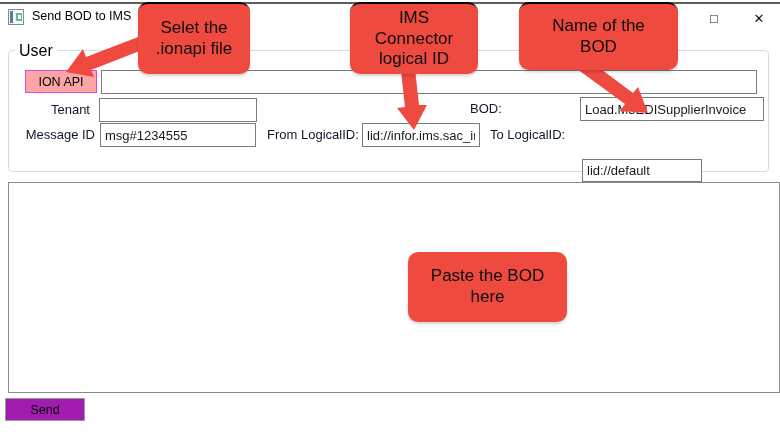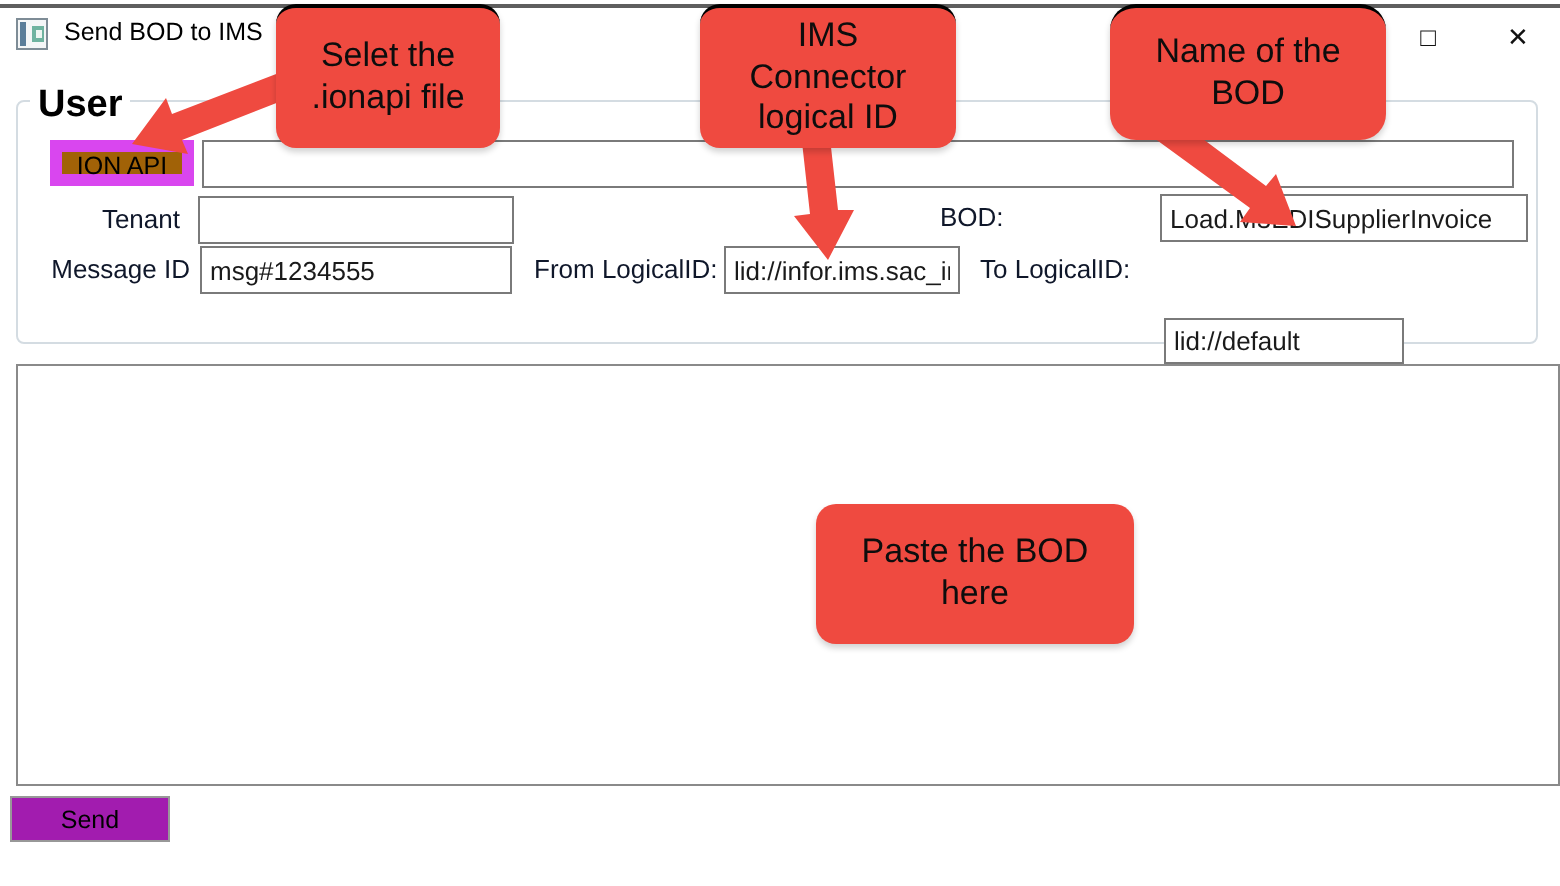--- a/index.html
+++ b/index.html
@@ -12,23 +12,23 @@
   .titlebar { position:absolute; left:0; top:4px; width:780px; height:28px; background:#fff; }
   .app-icon { position:absolute; left:8px; top:5px; width:16px; height:16px; }
   .title-text { position:absolute; left:32px; top:5px; font-size:12.5px; color:#000; }
   .caption-btn { position:absolute; top:0; width:32px; height:28px; display:flex; align-items:center; justify-content:center; font-size:13px; color:#111; background:transparent; border:none; cursor:pointer; }
   .btn-min { left:640px; font-size:14px; }
   .btn-max { left:698px; font-size:13px; }
   .btn-close { left:743px; font-size:13px; }
 
   
   .groupbox { position:absolute; left:8px; top:50px; width:761px; height:122px; border:1px solid #d4dce2; border-radius:4px; }
-  .groupbox-label { position:absolute; left:6px; top:-9px; background:#fff; padding:0 4px; font-size:19px; color:#000;font-weight:bold; }
+  .groupbox-label { position:absolute; left:6px; top:-9px; background:#fff; padding:0 4px; font-size:16px; color:#000; }
 
-  .btn { background:#a16207; border:6px solid #d946ef; font-size:12.5px; color:#000; cursor:pointer; font-family:"Liberation Sans", sans-serif; }
+  .btn { background:#fca5a5; border:1px solid #d946ef; font-size:12.5px; color:#000; cursor:pointer; font-family:"Liberation Sans", sans-serif; }
   .ionapi-btn { position:absolute; left:25px; top:70px; width:72px; height:23px; }
   .send-btn { position:absolute; left:5px; top:398px; width:80px; height:23px; background:#a21caf; border:1px solid #989898; }
 
   .tb { position:absolute; background:#fff; border:1px solid #7a7a7a; font-size:13px; color:#1a1a1a; padding:0 4px; font-family:"Liberation Sans", sans-serif; }
   .lbl { position:absolute; font-size:13px; color:#0f172a; white-space:nowrap; }
 
   .file-input   { left:101px; top:70px;  width:656px; height:24px; }
   .tenant-input { left:99px;  top:98px;  width:158px; height:24px; }
   .bod-input    { left:580px; top:97px;  width:184px; height:24px; }
   .msg-input    { left:100px; top:123px; width:156px; height:24px; }
@@ -41,21 +41,21 @@
   .lbl-from   { left:267px; top:127px; }
   .lbl-to     { left:490px; top:127px;text-align:center; }
 
   .bod-textarea { position:absolute; left:8px; top:182px; width:772px; height:211px; border:1px solid #8a8a8a; resize:none; outline:none; font-family:"Liberation Sans", sans-serif; font-size:13px; }
 
   
   .callout { position:absolute; background:var(--accent,#ef4a40); border-radius:10px; display:flex; align-items:center; justify-content:center; text-align:center; font-size:17px; line-height:1.22; color:#0d0d0d; white-space:pre-line; box-shadow:0 2px 3px rgba(0,0,0,0.18); }
   .black-top { border-top:2px solid #000; }
   .c1 { left:138px; top:2px; width:112px; height:72px; }
   .c2 { left:350px; top:2px; width:128px; height:72px; }
-  .c3 { left:555px; top:2px; width:138px; height:68px;border-radius:13px; }
+  .c3 { left:519px; top:2px; width:159px; height:68px; }
   .c4 { left:408px; top:252px; width:159px; height:70px; }
 
   .arrow-layer { position:absolute; left:0; top:0; width:780px; height:443px; pointer-events:none; }
 </style>
 </head>
 <body>
 
 <div class="stage">
 
   <div class="win-top-border"></div>

